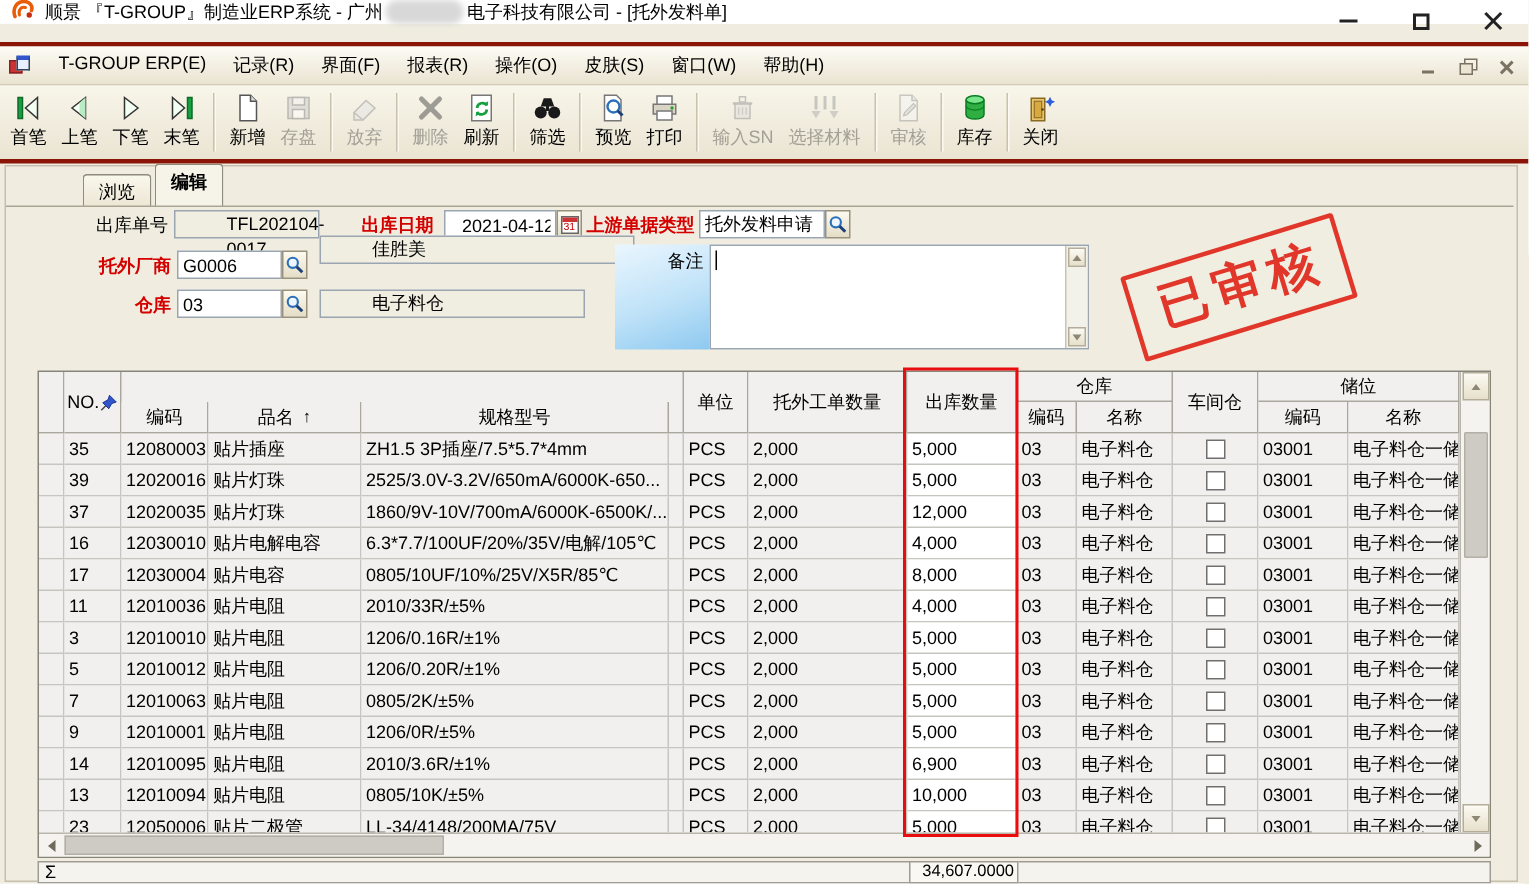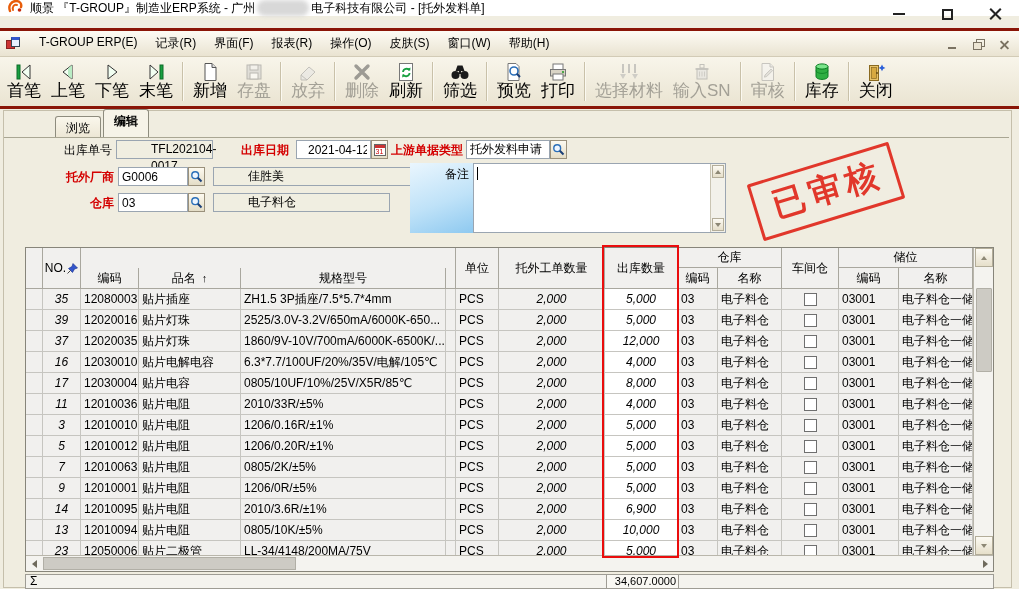--- a/index.html
+++ b/index.html
@@ -34,21 +34,21 @@
   .g-rest:before { content:""; position:absolute; left:3px; top:0; width:7px; height:6px; border:1px solid #7a7262; }
   .g-rest:after { content:""; position:absolute; left:0; top:3px; width:7px; height:6px; border:1px solid #7a7262; background:#ece5d3; }
   .g-x2 { position:relative; width:9px; height:9px; }
   .g-x2:before,.g-x2:after { content:""; position:absolute; left:-1px; top:4px; width:11px; height:2px; background:#7a7262; }
   .g-x2:before { transform:rotate(45deg); } .g-x2:after { transform:rotate(-45deg); }
 
   
   .toolbar { position:absolute; left:0; top:57px; width:1019px; height:49px; background:linear-gradient(#f8f5ea,#eae4d2); display:flex; align-items:stretch; padding-left:2px; }
   .tbtn { display:flex; flex-direction:column; align-items:center; justify-content:flex-start; padding:4px 5px 2px; min-width:30px; cursor:default; }
   .tbtn .ticon { height:22px; display:flex; align-items:center; justify-content:center; }
-  .tbtn .tlabel { font-size:17px; line-height:16px; white-space:nowrap; }
+  .tbtn .tlabel { font-size:12px; line-height:16px; white-space:nowrap; }
   .tbtn.disabled .tlabel { color:#a3a096; }
   .tbtn.disabled .ticon { filter:grayscale(1) opacity(.5); }
   .tsep { width:2px; margin:5px 4px; border-left:1px solid #c9c1a9; border-right:1px solid #fbf9f1; }
 
   
   .tabs { position:absolute; left:55px; top:114px; display:flex; align-items:flex-end; height:24px; }
   .tab { border:1px solid #8e8c7e; border-bottom:none; border-radius:3px 3px 0 0; padding:3px 10px 3px; background:linear-gradient(#faf7ec,#ece6d4); margin-right:2px; height:22px; }
   .tab.active { background:#f6f3e8; font-weight:bold; height:29px; }
   .form-topline { position:absolute; left:4px; top:137px; width:1005px; height:0; border-top:1px solid #a9a693; }
   .panel-frame { position:absolute; left:3px; top:110px; width:1009px; height:478px; border:1px solid #c5bfab; pointer-events:none; }
@@ -76,21 +76,21 @@
   
   .grid-container { position:absolute; left:25px; top:247px; width:969px; height:325px; border:1px solid #87857a; background:#f1f0ee; }
   .grid-cols { display:grid; grid-template-columns:17px 38px 58px 102px 205px 10px 43px 106px 73px 40px 64px 57px 60px 74px; }
   .ghead { position:absolute; left:0; top:0; width:947px; grid-template-rows:20px 21px; }
   .hc { border-right:1px solid #a9a79e; border-bottom:1px solid #a9a79e; background:#f1f0ee; display:flex; align-items:center; justify-content:center; font-size:12px; white-space:nowrap; overflow:hidden; }
   .sortarrow { margin-left:6px; font-size:11px; }
   .pin { margin-left:1px; }
   .gbody { position:absolute; left:0; top:41px; width:947px; height:266px; overflow:hidden; }
   .grow { grid-template-rows:21px; }
   .gc { border-right:1px solid #c6c5c0; border-bottom:1px solid #c6c5c0; background:#f1f0ee; font-size:12px; line-height:20px; padding:0 3px; white-space:nowrap; overflow:hidden; }
-  .gc.num { text-align:center;font-style:italic; }
+  .gc.num { text-align:left; }
   .gc.white { background:#ffffff; }
   .gc.center { display:flex; align-items:center; justify-content:center; padding:0; }
   .cbx { width:13px; height:13px; border:1px solid #6f6f6f; background:#fff; }
   
   .vscroll { position:absolute; left:947px; top:0; width:20px; height:307px; background:#f4f3ef; border-left:1px solid #b9b6ab; }
   .vs-btn { position:absolute; left:1px; width:18px; height:19px; background:linear-gradient(#fcfaf3,#e6dfca); border:1px solid #b3ad99; display:flex; align-items:center; justify-content:center; }
   .vs-thumb { position:absolute; left:2px; top:40px; width:16px; height:84px; background:#cdcbc4; border:1px solid #b1afa6; border-radius:1px; }
   .hscroll { position:absolute; left:0; top:307px; width:967px; height:16px; background:#f4f3ef; border-top:1px solid #b9b6ab; }
   .hs-btn { position:absolute; top:1px; width:16px; height:14px; display:flex; align-items:center; justify-content:center; }
   .arr-l { width:0; height:0; border-top:4px solid transparent; border-bottom:4px solid transparent; border-right:5px solid #6e6a5c; }
@@ -282,38 +282,38 @@
             <rect x="3.5" y="7.5" width="15" height="6.5" fill="#d9d4c6" stroke="#777"></rect>
             <rect x="6" y="12" width="10" height="6" fill="#fff" stroke="#777"></rect>
             <circle cx="16" cy="10" r="1.1" fill="#2a9d2a"></circle>
           </svg>
         </span>
         <span class="tlabel">打印</span>
       </div>
       <div class="tsep"></div>
       <div class="tbtn disabled">
         <span class="ticon">
+          <svg width="22" height="20" viewBox="0 0 22 20">
+            <rect x="6" y="7" width="10" height="10" fill="#dedede" stroke="#909090"></rect>
+            <path d="M4.5 7 h13" stroke="#909090" stroke-width="1.6"></path>
+            <rect x="9" y="2.5" width="4" height="3.5" fill="none" stroke="#909090"></rect>
+            <path d="M8.5 9.5 v5 M11 9.5 v5 M13.5 9.5 v5" stroke="#aaa"></path>
+          </svg>
+        </span>
+        <span class="tlabel">输入SN</span>
+      </div>
+      <div class="tbtn disabled">
+        <span class="ticon">
           <svg width="30" height="20" viewBox="0 0 30 20">
             <path d="M9 2 v9 M15 2 v9 M21 2 v9" stroke="#9a9a9a" stroke-width="2"></path>
             <path d="M6 12 l3 5 3 -5 z" fill="#ababab"></path>
             <path d="M18 12 l3 5 3 -5 z" fill="#ababab"></path>
           </svg>
         </span>
         <span class="tlabel">选择材料</span>
-      </div>
-      <div class="tbtn disabled">
-        <span class="ticon">
-          <svg width="22" height="20" viewBox="0 0 22 20">
-            <rect x="6" y="7" width="10" height="10" fill="#dedede" stroke="#909090"></rect>
-            <path d="M4.5 7 h13" stroke="#909090" stroke-width="1.6"></path>
-            <rect x="9" y="2.5" width="4" height="3.5" fill="none" stroke="#909090"></rect>
-            <path d="M8.5 9.5 v5 M11 9.5 v5 M13.5 9.5 v5" stroke="#aaa"></path>
-          </svg>
-        </span>
-        <span class="tlabel">输入SN</span>
       </div>
       <div class="tsep"></div>
       <div class="tbtn disabled">
         <span class="ticon">
           <svg width="22" height="20" viewBox="0 0 22 20">
             <path d="M5 1.5 h8 l3.5 3.5 v13.5 h-11.5 z" fill="#f4f4f4" stroke="#999"></path>
             <path d="M13 1.5 v3.5 h3.5" fill="#ddd" stroke="#999"></path>
             <path d="M8 13 l6 -6 1.6 1.6 -6 6 -2.2 0.6 z" fill="#cfcfcf" stroke="#888" stroke-width="0.7"></path>
           </svg>
         </span>
@@ -370,21 +370,21 @@
   </div>
 
   <div class="flabel red" style="left:30px;top:168px;width:84px">托外厂商</div>
   <input class="fbox" style="left: 118px; top: 167px; width: 70px;" value="G0006">
   <div class="sbtn" style="left:188px;top:167px">
     <svg width="13" height="13" viewBox="0 0 13 13">
         <circle cx="5.2" cy="5.2" r="3.4" fill="#eef6ff" stroke="#2b6fb8" stroke-width="1.4"></circle>
         <line x1="7.8" y1="7.8" x2="11.5" y2="11.5" stroke="#1b3f77" stroke-width="2"></line>
       </svg>
   </div>
-  <div class="fbox ro" style="left:213px;top:167px;width:210px">佳胜美</div>
+  <div class="fbox ro" style="left:213px;top:157px;width:210px">佳胜美</div>
 
   <div class="flabel red" style="left:30px;top:194px;width:84px">仓库</div>
   <input class="fbox" style="left: 118px; top: 193px; width: 70px;" value="03">
   <div class="sbtn" style="left:188px;top:193px">
     <svg width="13" height="13" viewBox="0 0 13 13">
         <circle cx="5.2" cy="5.2" r="3.4" fill="#eef6ff" stroke="#2b6fb8" stroke-width="1.4"></circle>
         <line x1="7.8" y1="7.8" x2="11.5" y2="11.5" stroke="#1b3f77" stroke-width="2"></line>
       </svg>
   </div>
   <div class="fbox ro" style="left:213px;top:193px;width:177px">电子料仓</div>

